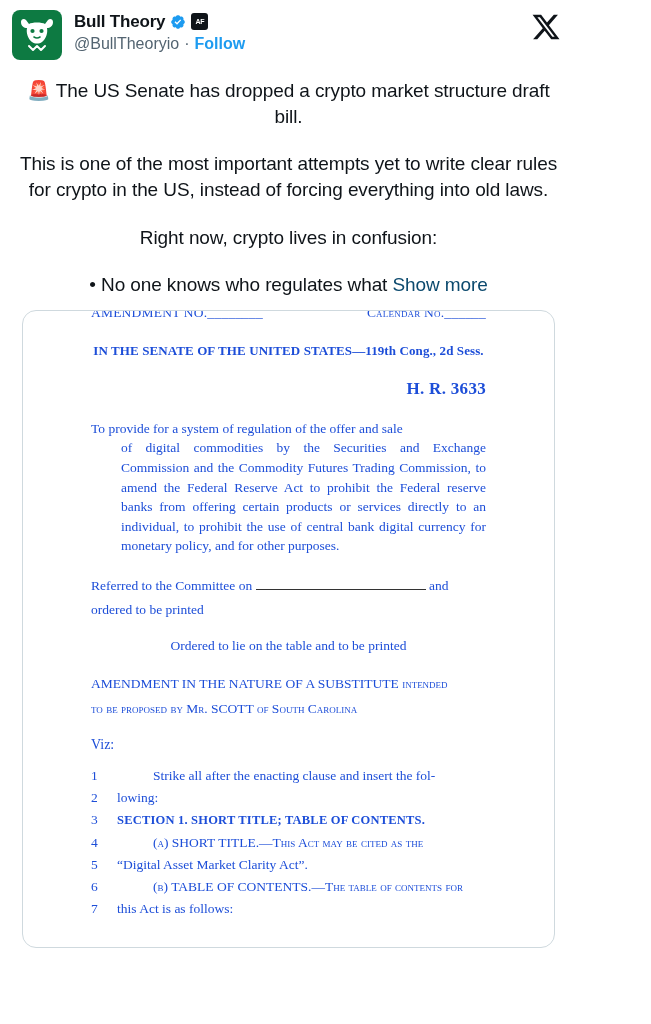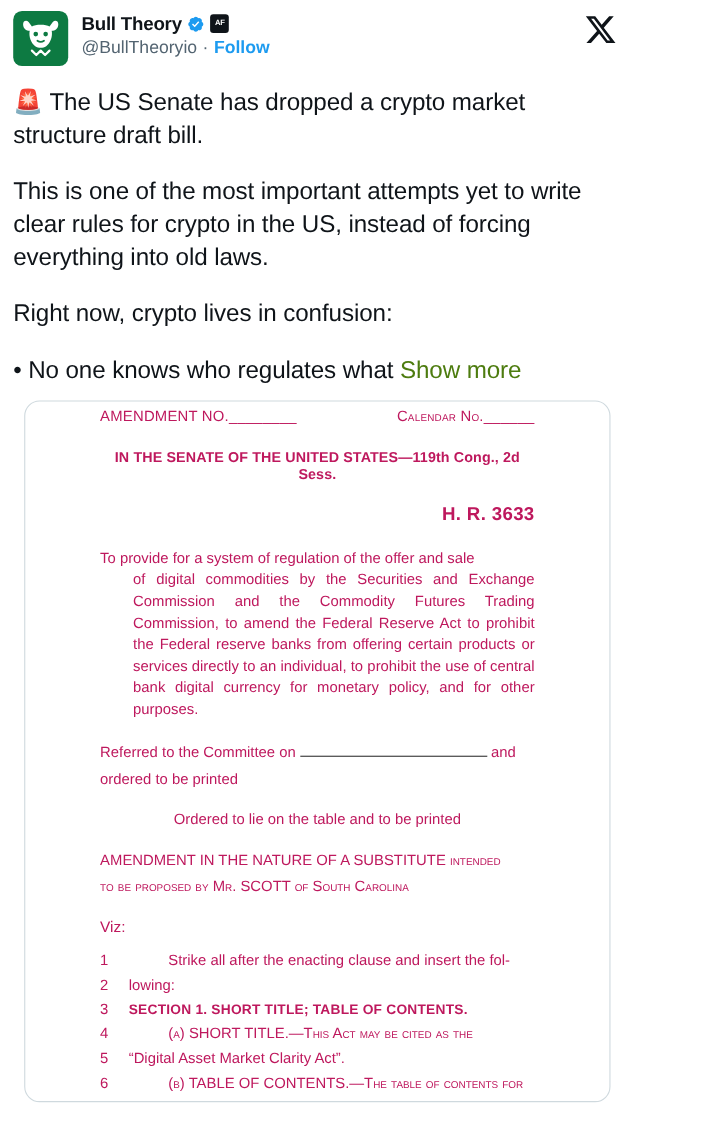--- a/index.html
+++ b/index.html
@@ -92,53 +92,53 @@
   }
   .x-logo {
     position: absolute;
     top: 12px;
     right: 16px;
     width: 30px;
     height: 30px;
   }
   .tweet-body {
     margin-top: 18px;
-    font-size: 22px;
+    font-size: 19px;
     line-height: 1.35;
     color: #0f1419;
     letter-spacing: -0.1px;
+    text-align: center;
   }
   .tweet-body p {
     margin: 0 0 22px 0;
   }
   .tweet-body p:last-child {
     margin-bottom: 12px;
   }
   .show-more {
-    color: #4d7c0f;
+    color: #0c4a6e;
     text-decoration: none;
     cursor: pointer;
   }
   .media-card {
     margin: 6px 10px 0 10px;
     border: 1px solid #cfd9de;
     border-radius: 14px;
     overflow: hidden;
     background: #ffffff;
     height: 636px;
     position: relative;
   }
   .doc {
-    font-family: Liberation Sans, sans-serif;
-    color: #be185d;
+    font-family: Liberation Serif, serif;
+    color: #1d4ed8;
     padding: 0 68px;
     box-sizing: border-box;
     position: relative;
     top: -14px;
-    margin-top: 12px;
   }
   .doc-toprow {
     display: flex;
     justify-content: space-between;
     font-size: 13.5px;
     font-variant: small-caps;
     letter-spacing: 0.2px;
     padding-top: 8px;
   }
   .doc-purpose {

